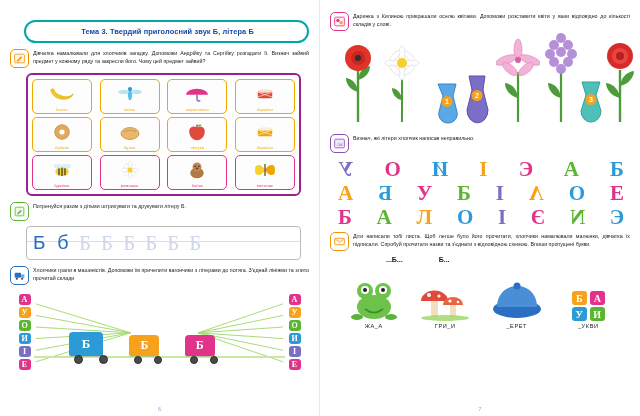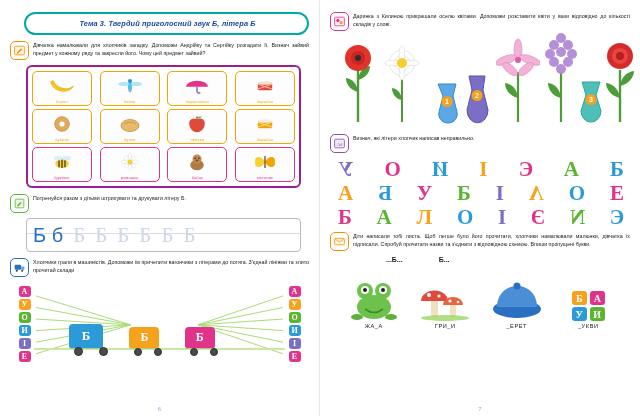--- a/index.html
+++ b/index.html
@@ -10,31 +10,30 @@
     background: #ffffff;
     overflow: hidden;
   }
   .spread { position: relative; width: 640px; height: 416px; background:#fff; display:flex; }
   .page { position: relative; width: 320px; height: 416px; padding: 8px 10px 16px 10px; }
   .page.left { border-right: 1px solid #e8e8e8; }
 
   
   .topic-banner {
     position: relative;
-    margin: 4px 0 6px 14px;
+    margin: 12px 0 6px 14px;
     background: #ffffff;
     border: 2px solid #00a8a8;
     border-radius: 14px;
     padding: 5px 8px 5px 10px;
     font-size: 7.4px;
     font-weight: bold;
     color: #17489e;
     text-align: center;
     letter-spacing: .1px;
-    font-style: italic;
   }
   .task { display: flex; gap: 4px; margin-bottom: 5px; }
   .task-icon {
     flex: 0 0 auto;
     width: 19px; height: 19px;
     border-radius: 5px;
     border: 1.4px solid #f39200;
     background: #fff;
     display: flex; align-items: center; justify-content: center;
     font-size: 8px;
@@ -84,21 +83,21 @@
     border: 1.5px solid #bbbbbb;
     border-radius: 4px;
     height: 34px;
     display: flex; align-items: center;
     padding: 0 6px;
     gap: 10px;
     background: repeating-linear-gradient(to bottom, transparent 0 14px, #dddddd 14px 15px, transparent 15px 34px);
   }
   .trace-letter { font-family: "Liberation Serif", serif; font-size: 21px; color: #2b6fc2; line-height: 1; }
   .trace-letter.ghost { color: #cfd8e8; }
-  .trace-pair { font-family: Liberation Sans, sans-serif; font-size: 20px; color:#2b6fc2; }
+  .trace-pair { font-family: Liberation Mono, monospace; font-size: 20px; color:#2b6fc2; }
 
   
   .train-box {
     margin: 2px 6px 0 6px;
     position: relative;
     height: 86px;
   }
   .letter-col {
     position: absolute; top: 4px; width: 13px;
     display: flex; flex-direction: column; gap: 2px; align-items: center;

